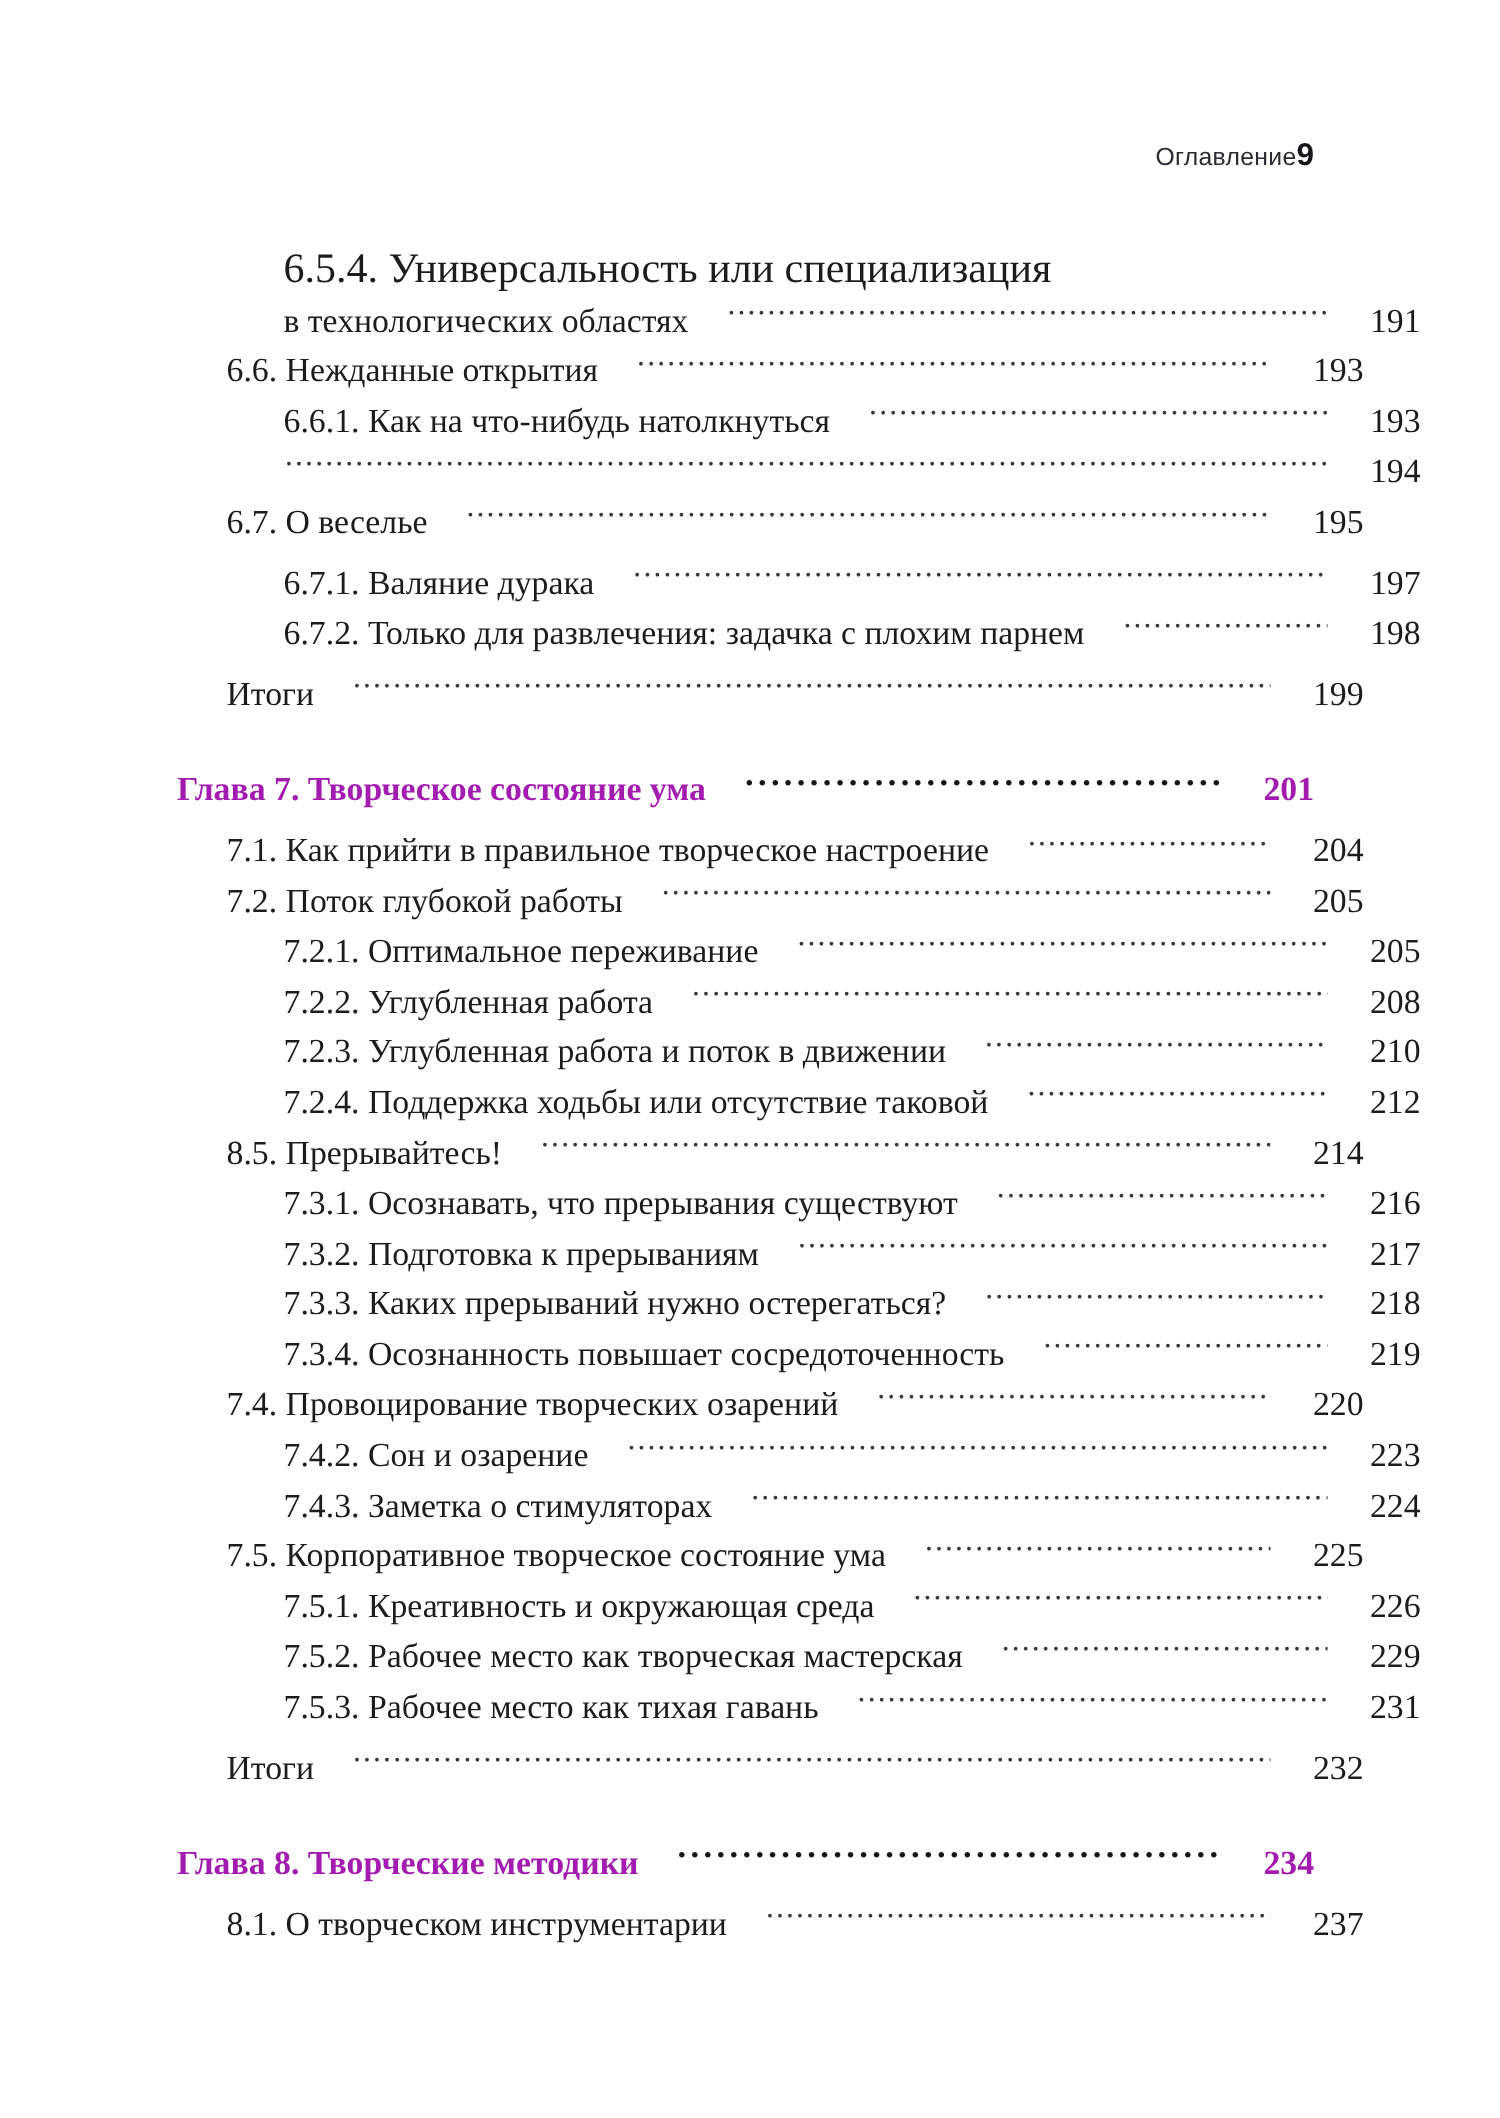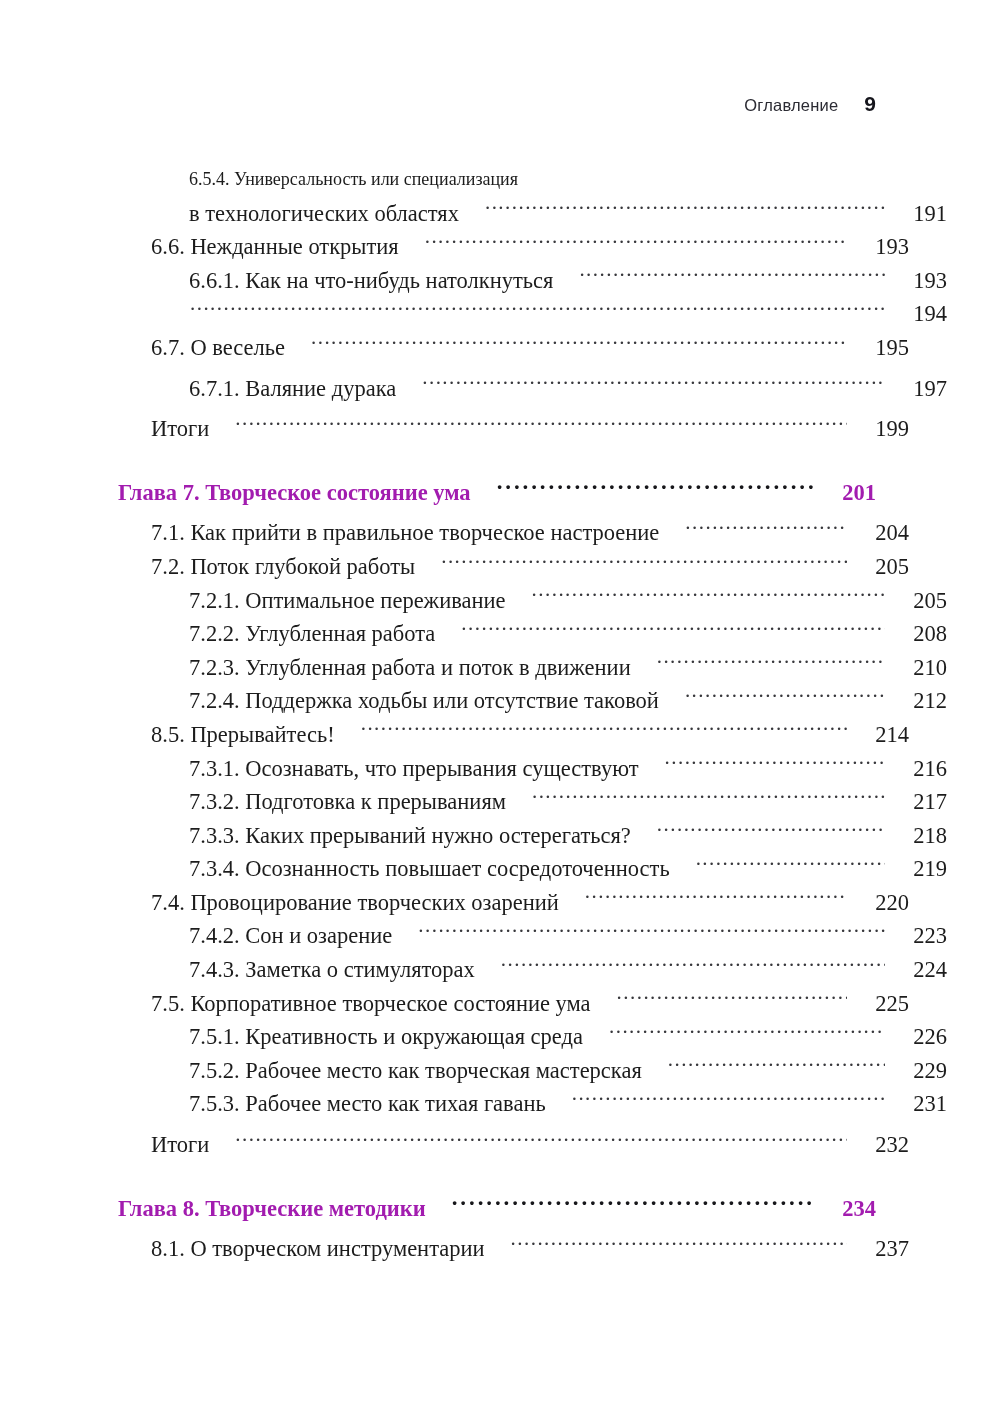--- a/index.html
+++ b/index.html
@@ -18,21 +18,20 @@
     box-sizing: border-box;
   }
 
   
   .running-head {
     position: absolute;
     top: 92px;
     right: 124px;
     display: flex;
     align-items: baseline;
-    gap: 26px;
     font-family: "Liberation Sans", "DejaVu Sans", sans-serif;
   }
   .running-head .rh-title {
     font-size: 16.5px;
     color: #2b2b33;
     letter-spacing: 0.2px;
   }
   .running-head .rh-folio {
     font-size: 21px;
     font-weight: bold;
@@ -109,21 +108,21 @@
     color: #16161a;
     bottom: 0.05em;
   }
   .toc-entry.chapter .pg { font-weight: bold; }
 
   
   .toc-wrap {
     width: 100%;
   }
   .toc-wrap .wrap-first {
-    font-size: 18px;
+    font-size: 28px;
     line-height: 33.6px;
     color: #1c1c1c;
     white-space: nowrap;
   }
   .gap-md { height: 7px; }
   .gap-lg { height: 30px; }
 </style>
 </head>
 <body>
 
@@ -161,20 +160,25 @@
         <span class="ttl">6.7. О веселье</span>
         <span class="leader"></span>
         <span class="pg">195</span>
       </div>
       <div class="gap-md"></div>
       <div class="toc-entry lvl-3">
         <span class="ttl">6.7.1. Валяние дурака</span>
         <span class="leader"></span>
         <span class="pg">197</span>
       </div>
+      <div class="toc-entry lvl-3">
+        <span class="ttl">6.7.2. Только для развлечения: задачка с плохим парнем</span>
+        <span class="leader"></span>
+        <span class="pg">198</span>
+      </div>
       <div class="gap-md"></div>
       <div class="toc-entry lvl-2">
         <span class="ttl">Итоги</span>
         <span class="leader"></span>
         <span class="pg">199</span>
       </div>
       <div class="gap-lg"></div>
       <div class="toc-entry lvl-chapter chapter">
         <span class="ttl">Глава 7. Творческое состояние ума</span>
         <span class="leader"></span>

